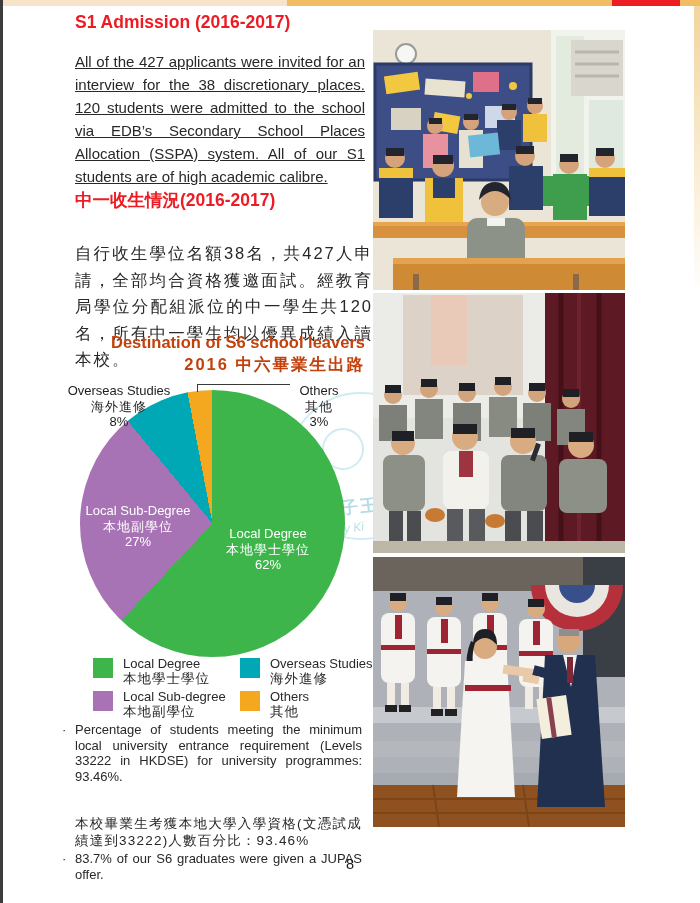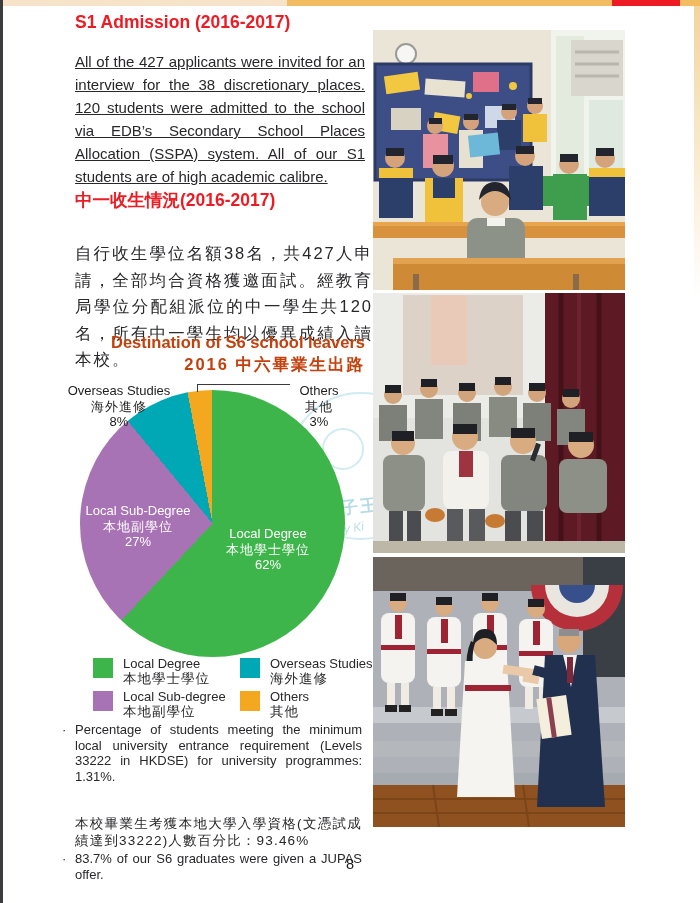--- a/index.html
+++ b/index.html
@@ -135,21 +135,21 @@
     <div class="legend-label">
       <div>Others</div>
       <div class="zh">其他</div>
     </div>
   </div>
 
   <div class="abs fn-wrap">
     <div class="fn">
       <span class="bullet">·</span>
       <div>
-        <div class="fn-en">Percentage of students meeting the minimum local university entrance requirement (Levels 33222 in HKDSE) for university programmes: 1.31%.</div>
+        <div class="fn-en">Percentage of students meeting the minimum local university entrance requirement (Levels 33222 in HKDSE) for university programmes: 93.46%.</div>
         <div class="fn-zh">本校畢業生考獲本地大學入學資格(文憑試成績達到33222)人數百分比：93.46%</div>
       </div>
     </div>
     <div class="fn">
       <span class="bullet">·</span>
       <div>
         <div class="fn-en">83.7% of our S6 graduates were given a JUPAS offer.</div>
         <div class="fn-zh">大學聯招派位率：75.8%</div>
       </div>
     </div>

